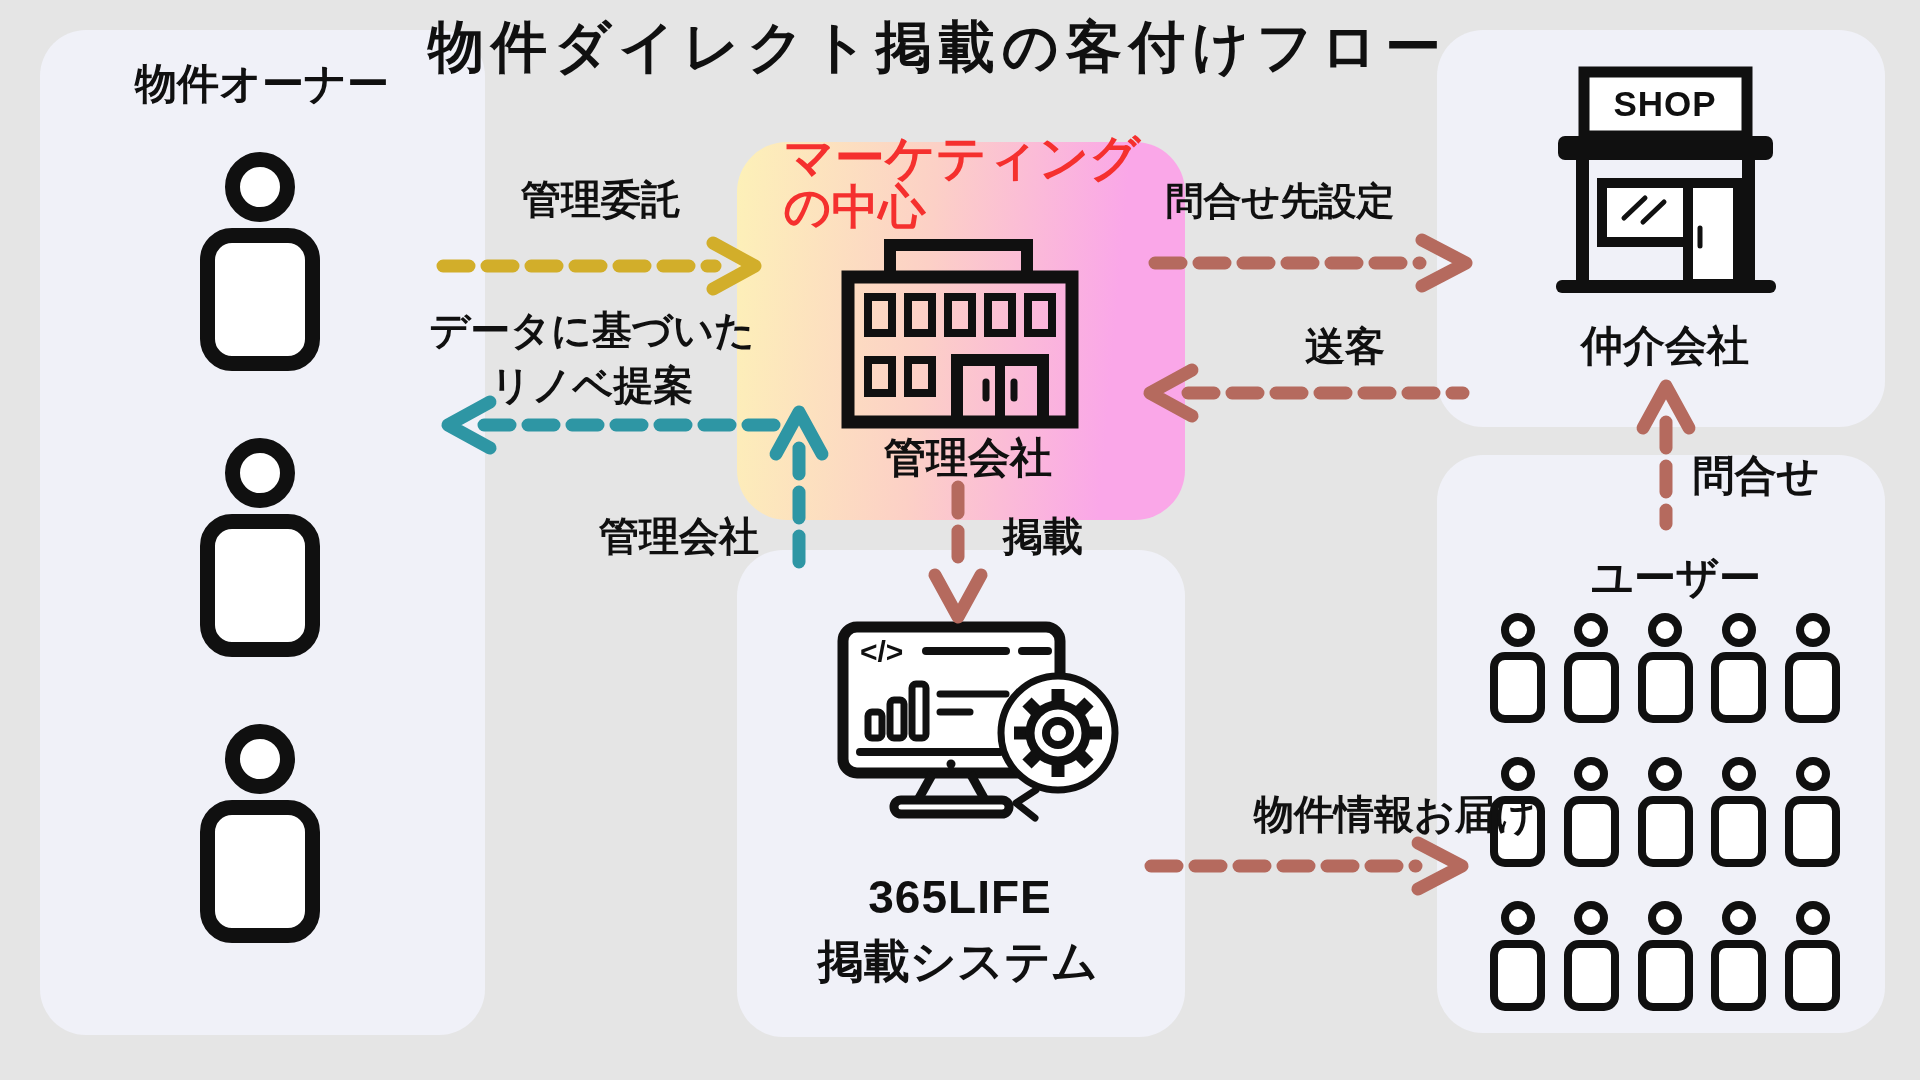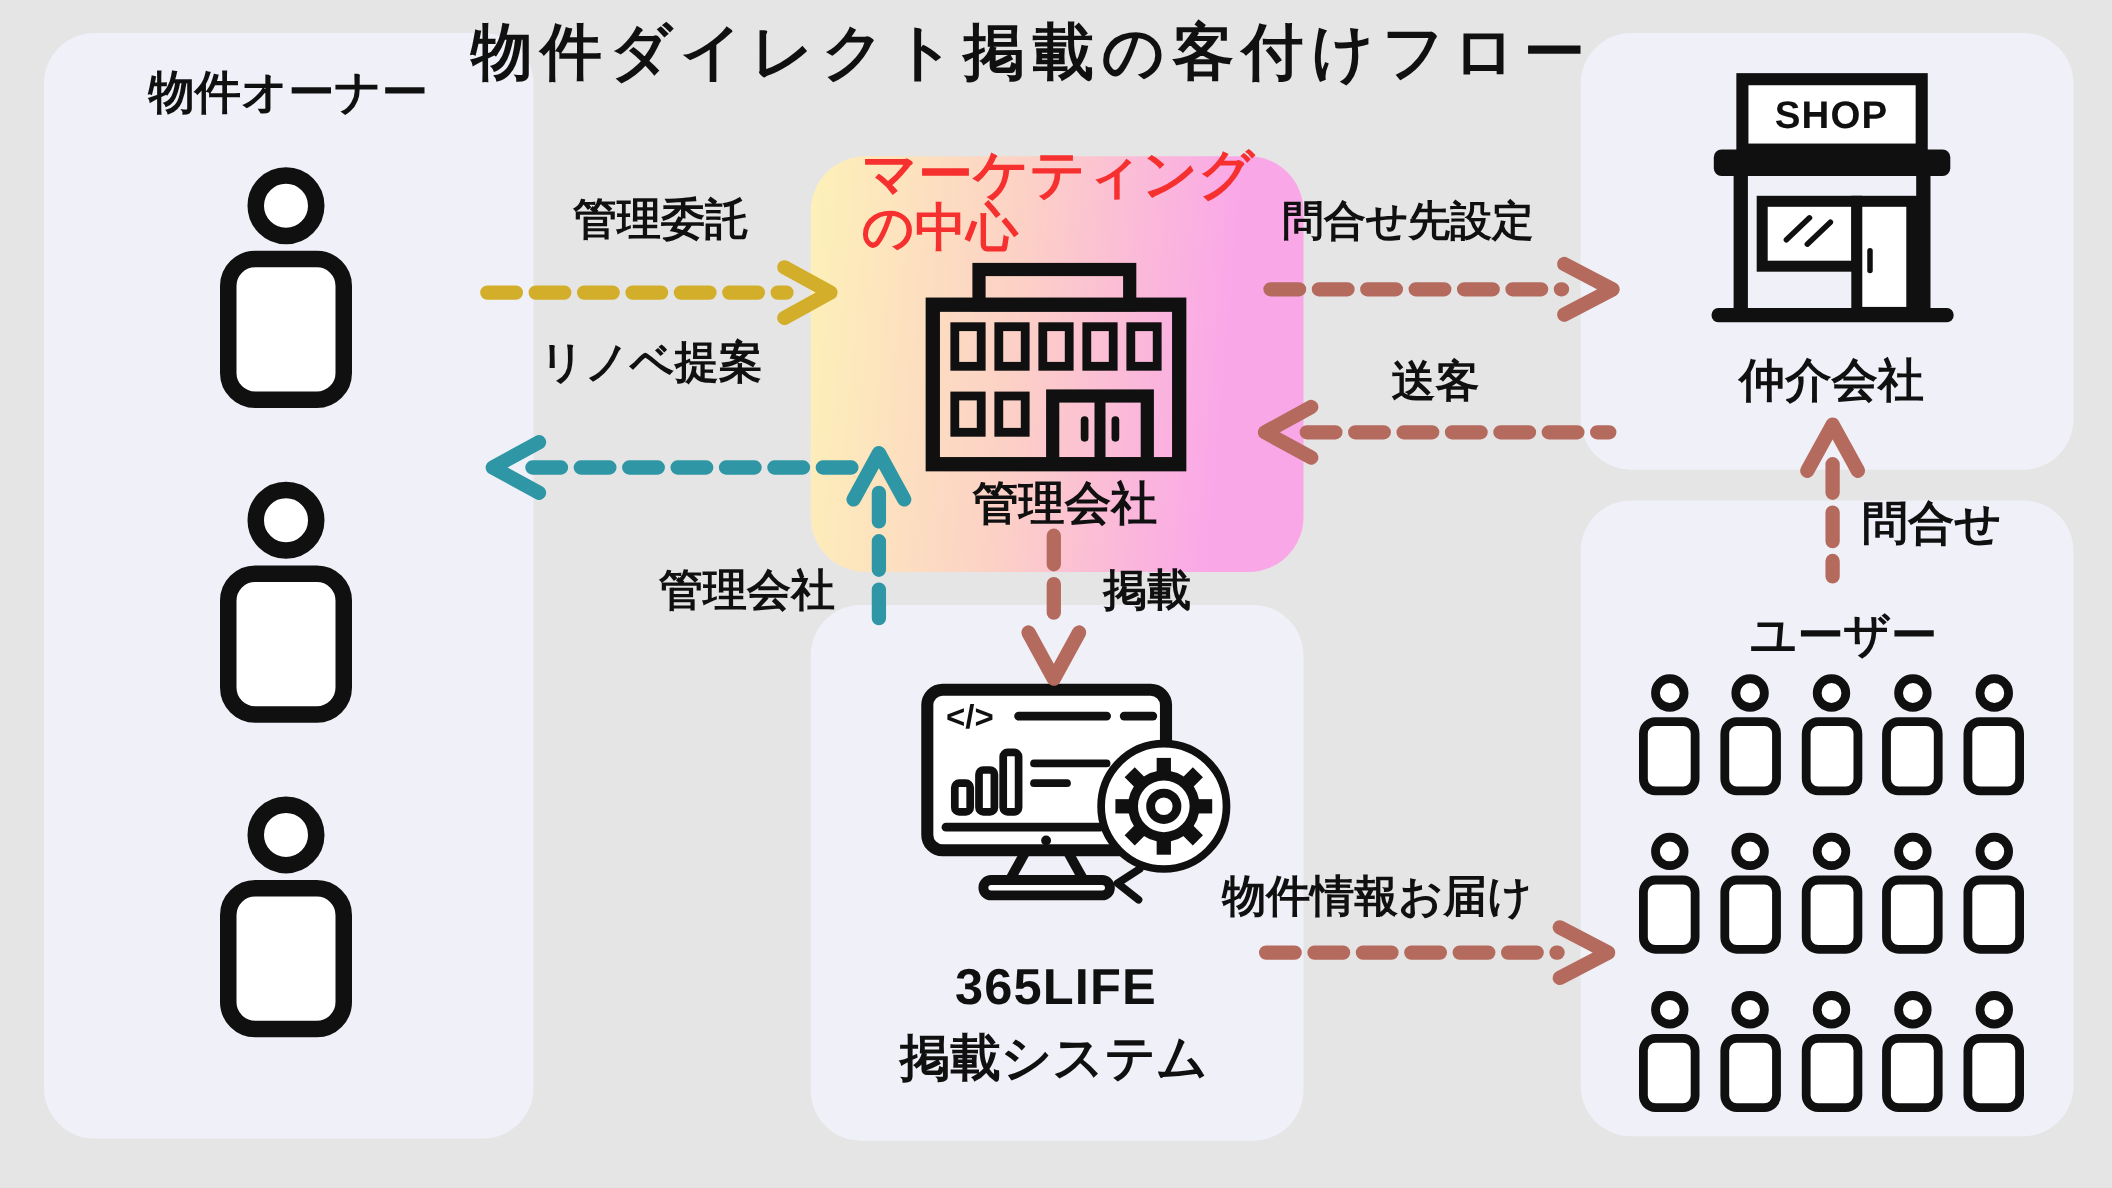--- a/index.html
+++ b/index.html
@@ -36,22 +36,22 @@
     font-weight:900; color:var(--red); line-height:1.0; white-space:nowrap;}
   .marketing-heading .l1{font-size:50px; letter-spacing:0px;}
   .marketing-heading .l2{font-size:47px;}
 
   .alabel{position:absolute; transform:translateX(-50%); font-weight:800; white-space:nowrap; font-size:40px;}
   .alabel.kanri{left:601px; top:172px;}
   .alabel.renove{left:592px; top:303px; text-align:center; line-height:1.38;}
   .alabel.datat{left:679px; top:509px;}
   .alabel.keisai{left:1043px; top:509px;}
   .alabel.toisaki{left:1280px; top:176px; font-size:38px;}
-  .alabel.soukyaku{left:1305px; top:319px;}
-  .alabel.bukken{left:1252px; top:787px;}
+  .alabel.soukyaku{left:1345px; top:319px;}
+  .alabel.bukken{left:1395px; top:787px;}
   .alabel.toi{left:1756px; top:448px; font-size:42px;}
 
   .arr{position:absolute; overflow:visible;}
   .arr line{stroke-width:13; stroke-linecap:round; stroke-dasharray:26 18; fill:none;}
   .arr polyline{stroke-width:13; fill:none; stroke-linecap:round; stroke-linejoin:round;}
   .st-gold line,.st-gold polyline{stroke:var(--gold);}
   .st-teal line,.st-teal polyline{stroke:var(--teal);}
   .st-brown line,.st-brown polyline{stroke:var(--brown);}
 
   
@@ -248,20 +248,21 @@
     <line x1="3" y1="29" x2="275" y2="29"></line>
       <polyline points="273,6 315,29 273,52"></polyline>
   </svg>
   <div class="alabel kanri">管理委託</div>
 
   <svg class="arr st-teal" style="left:440px; top:396px;" width="360" height="58">
     <polyline points="50,6 8,29 50,52"></polyline>
       <line x1="44" y1="29" x2="350" y2="29"></line>
   </svg>
   <div class="alabel renove">
+    <div>データに基づいた</div>
     <div>リノベ提案</div>
   </div>
 
   <svg class="arr st-teal" style="left:770px; top:402px;" width="58" height="170">
     <polyline points="6,52 29,10 52,52"></polyline>
       <line x1="29" y1="46" x2="29" y2="164"></line>
   </svg>
   <div class="alabel datat">管理会社</div>
 
   <svg class="arr st-brown" style="left:929px; top:483px;" width="58" height="145">

